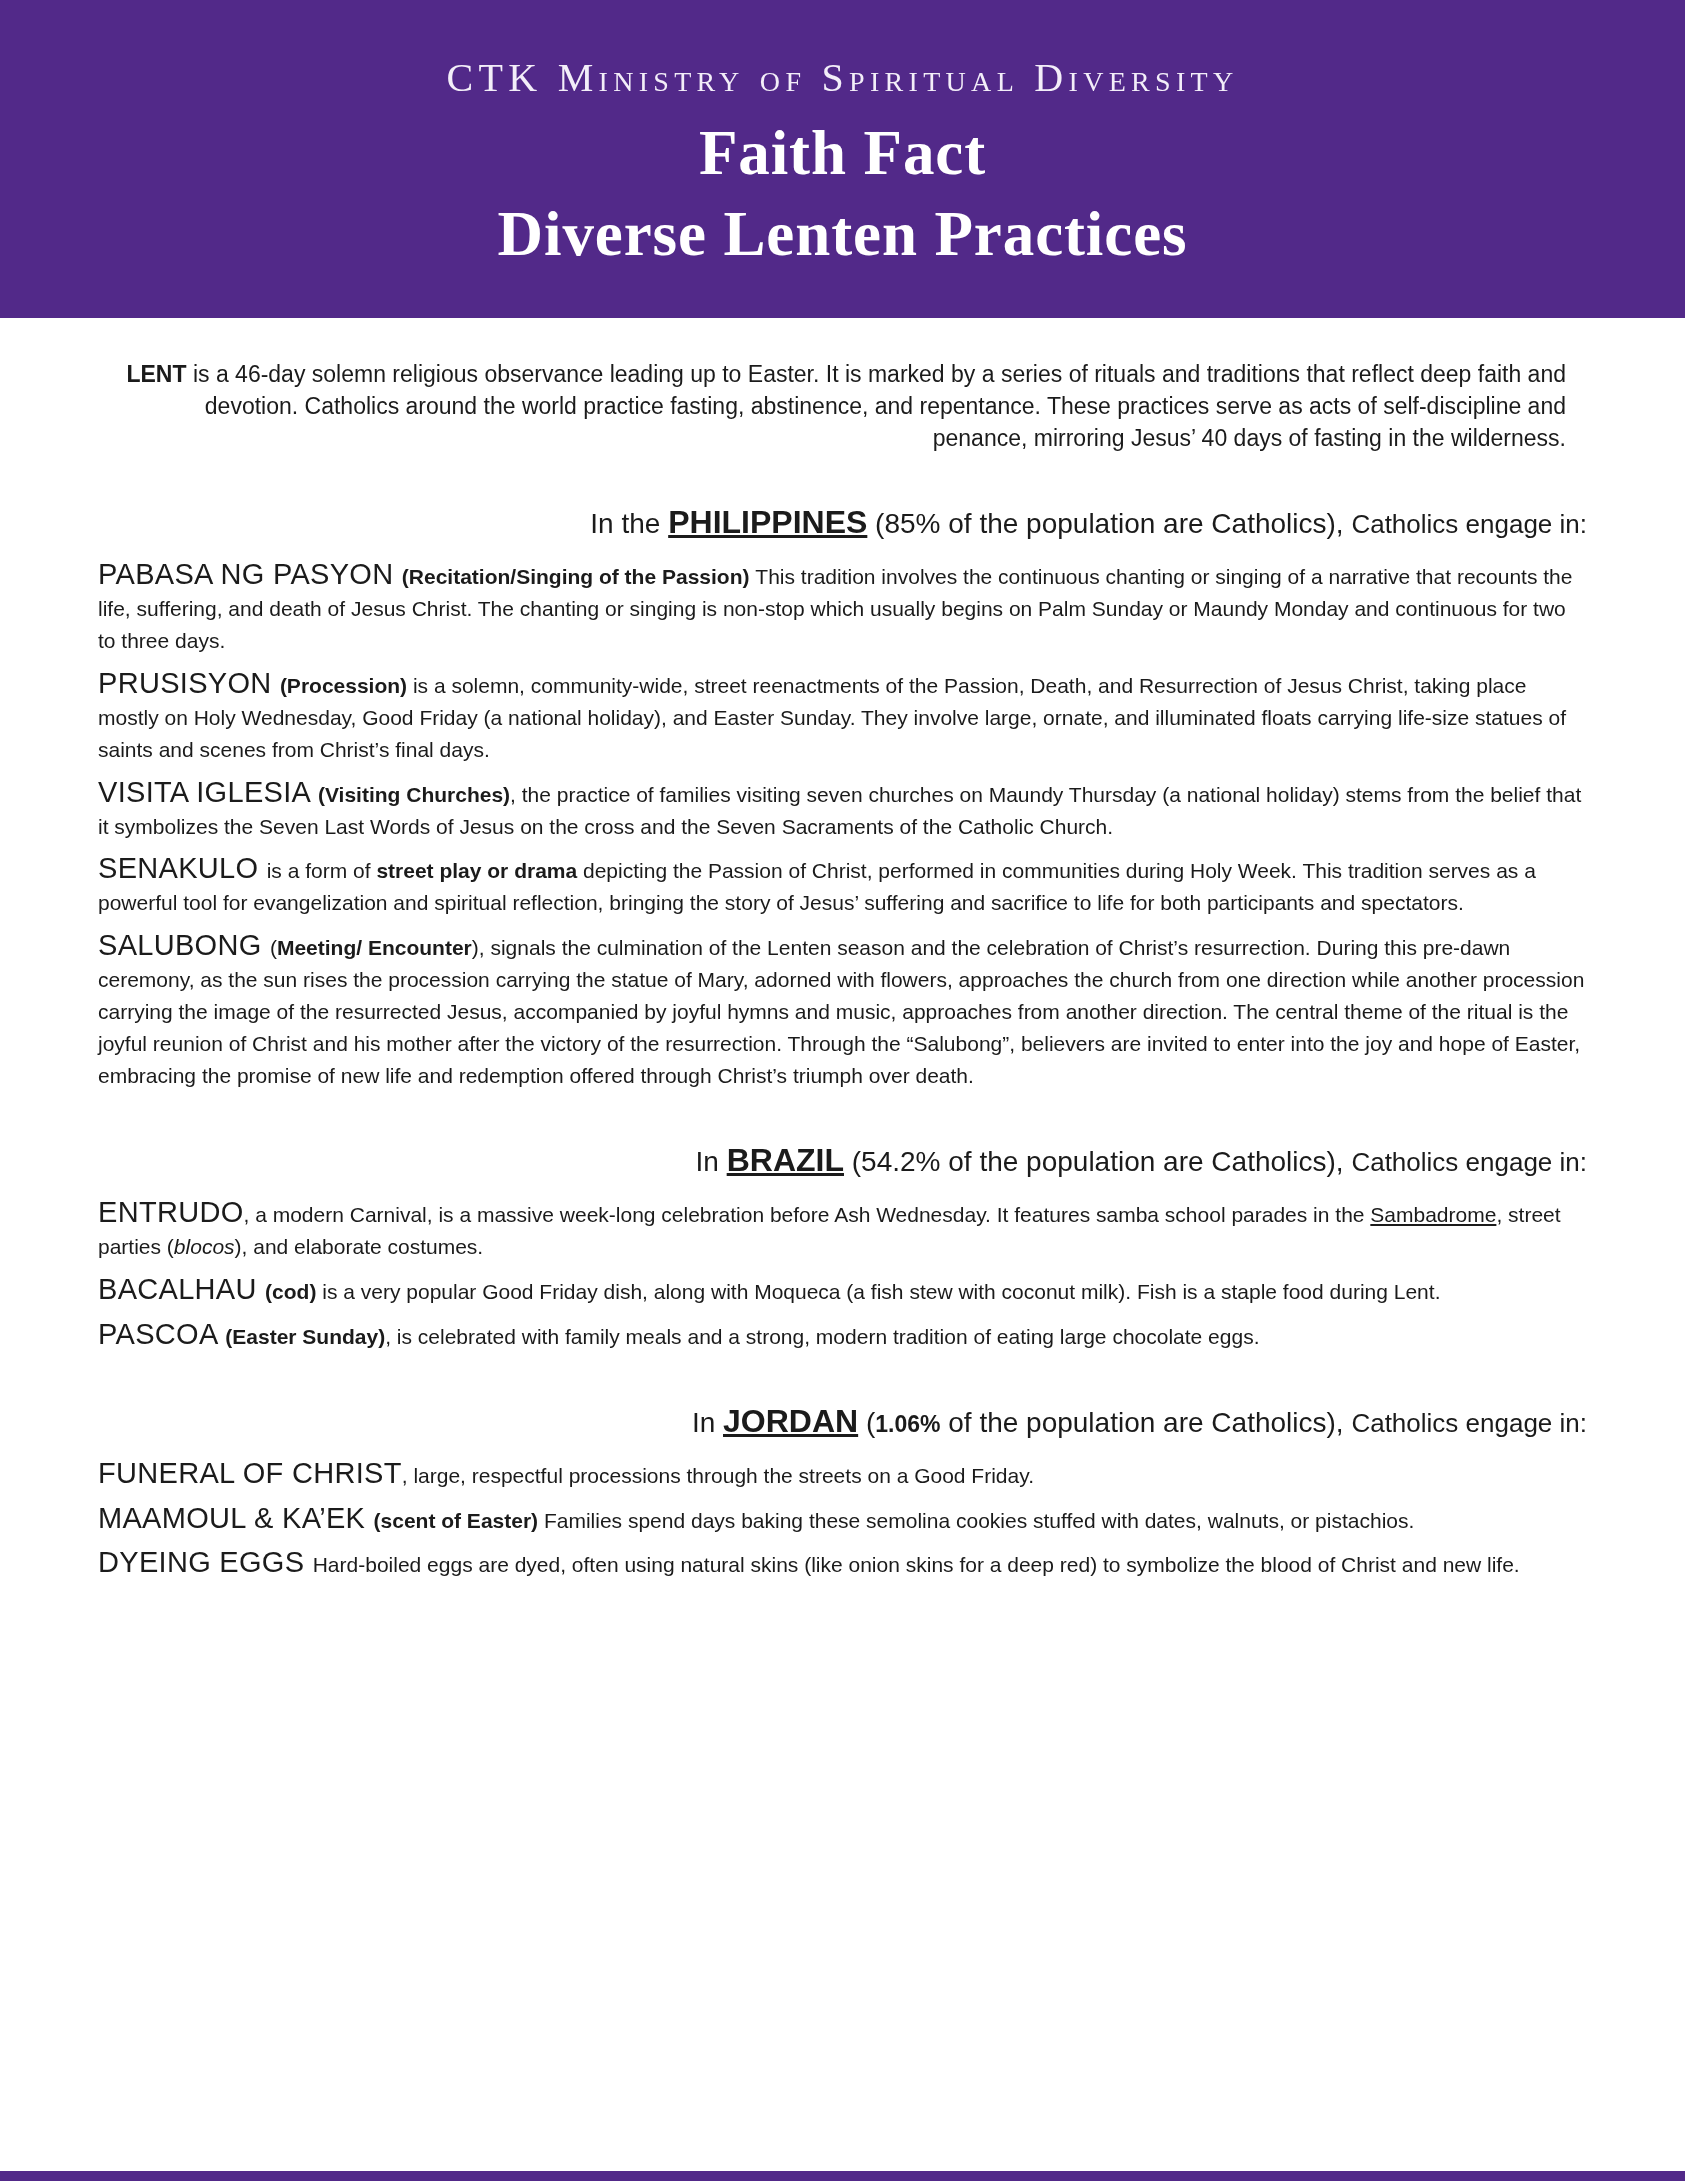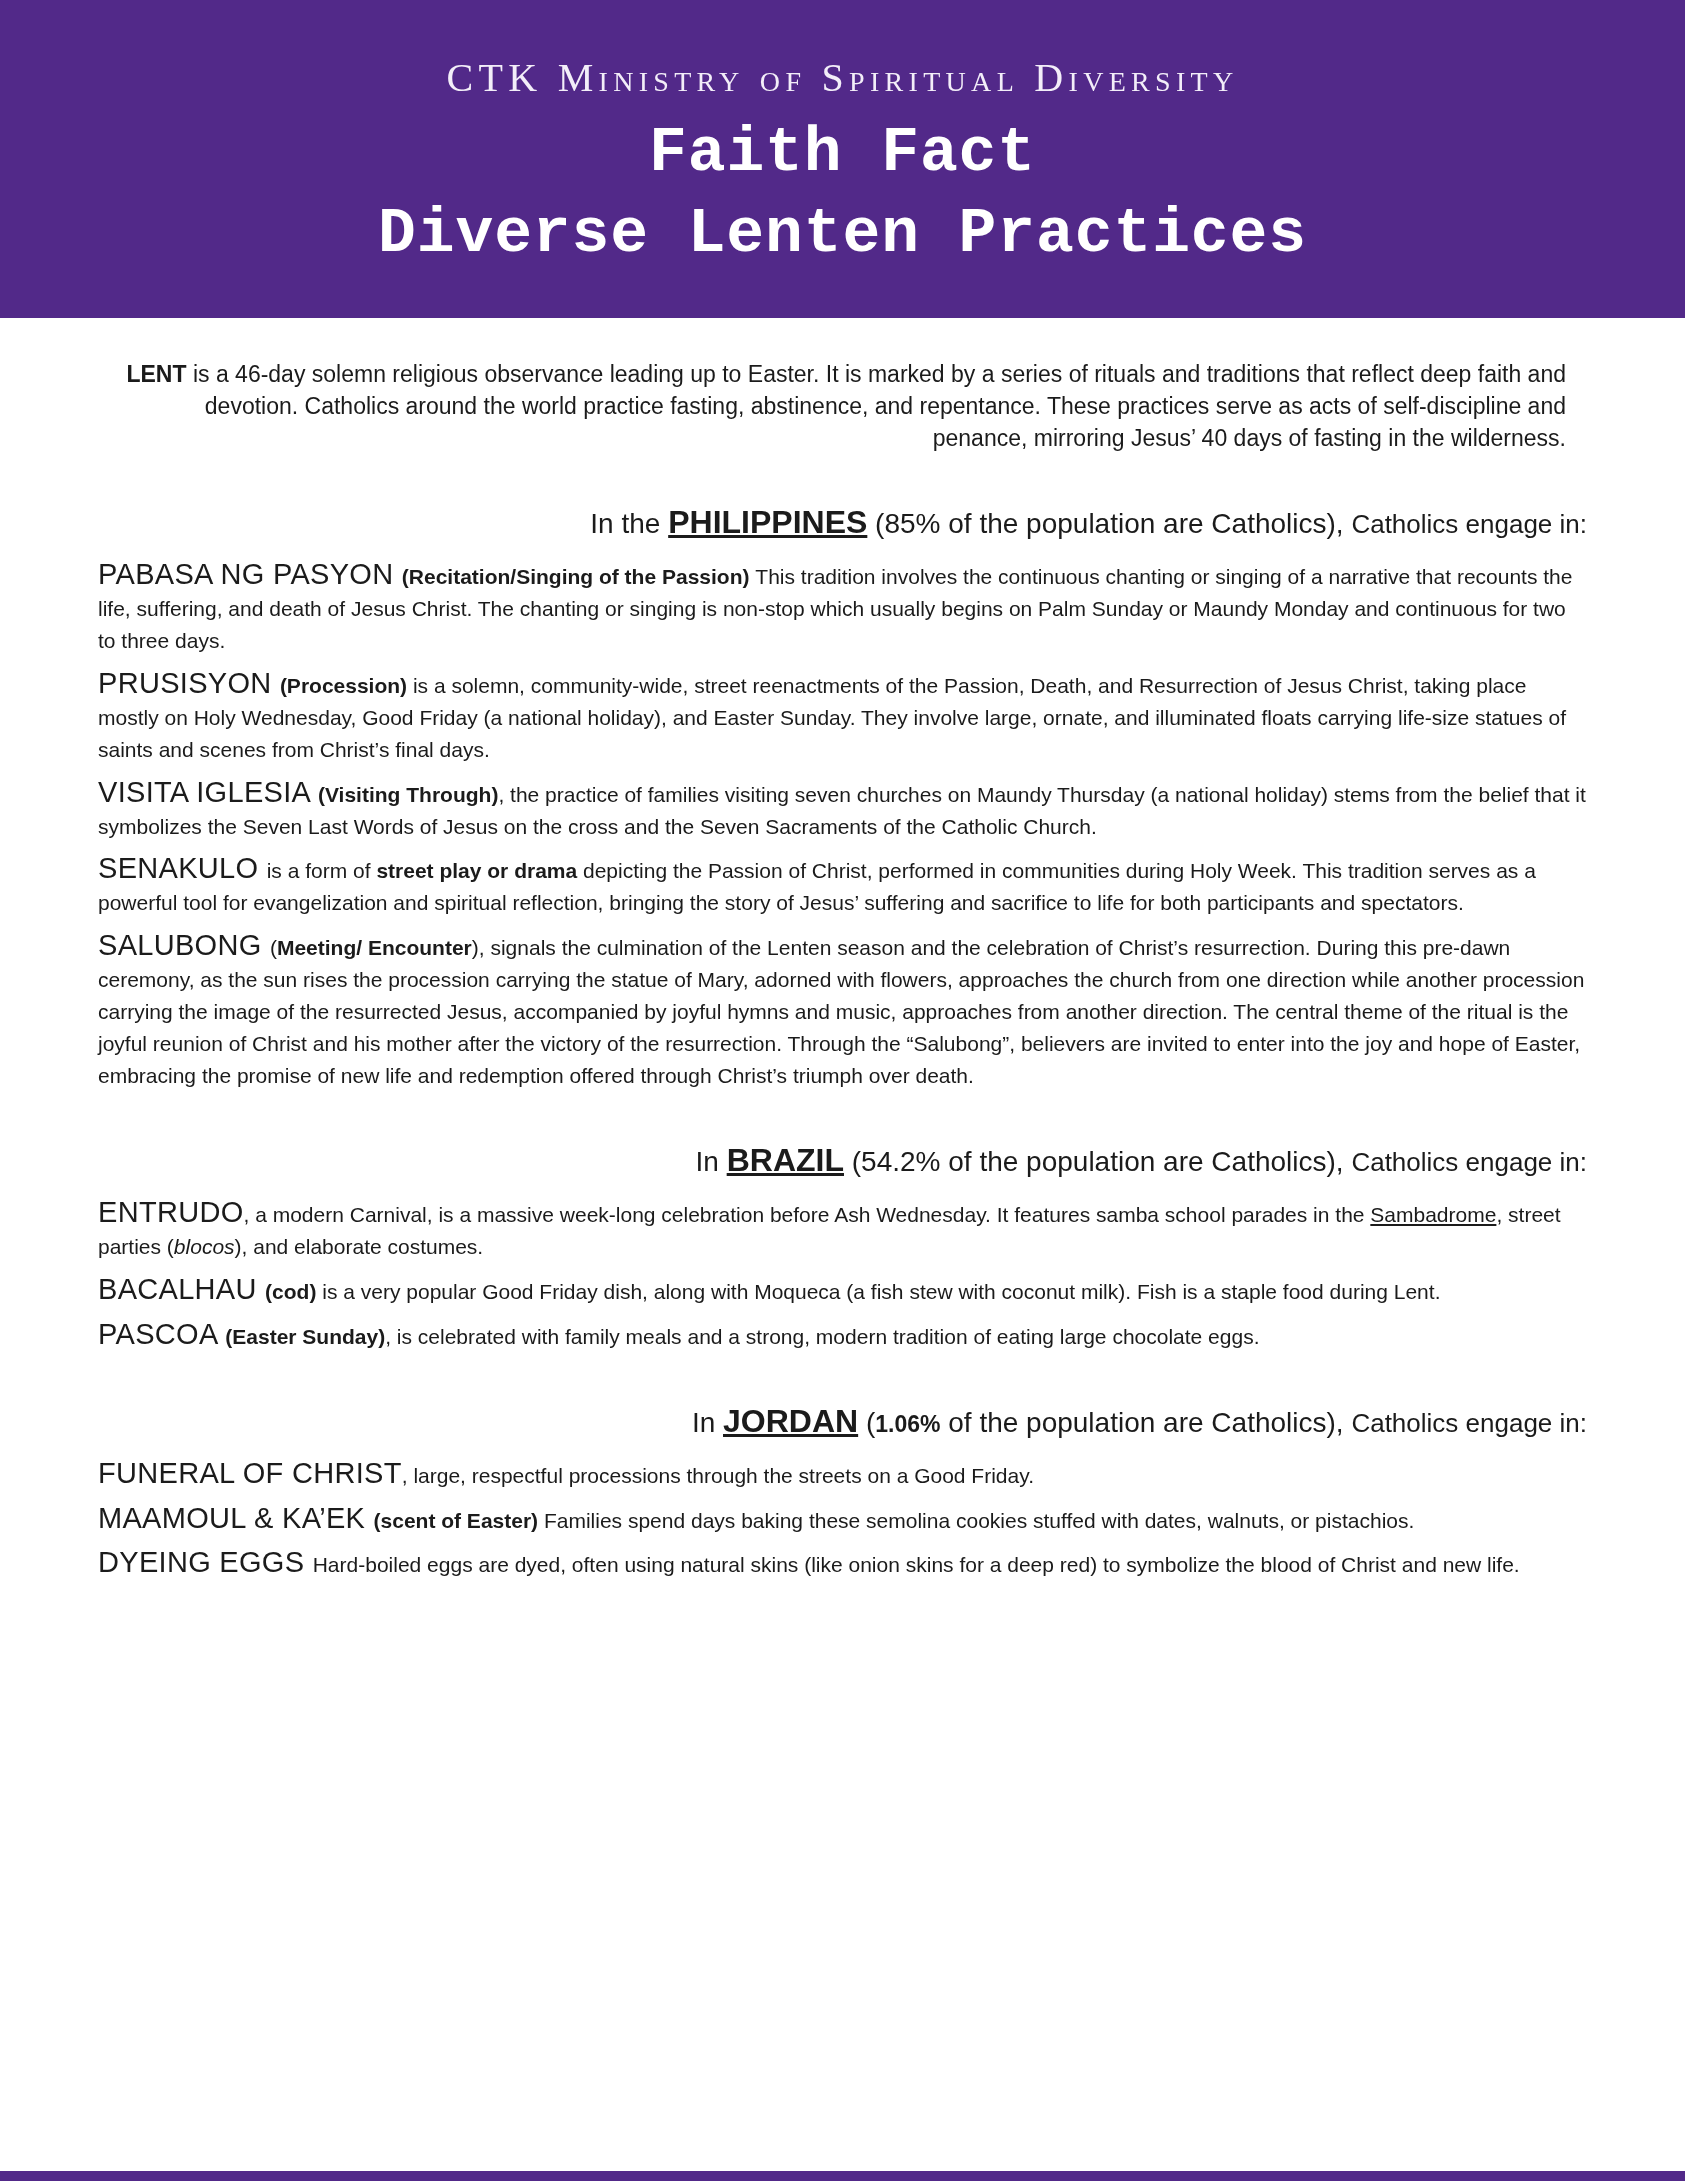--- a/index.html
+++ b/index.html
@@ -27,21 +27,21 @@
     padding-top:54px;
   }
   .ministry{
     font-family:"Liberation Serif", serif;
     font-variant:small-caps;
     font-size:40px;
     letter-spacing:5.3px;
     color:#f3eef9;
   }
   .title{
-    font-family:Liberation Mono, monospace;
+    font-family:Liberation Serif, serif;
     font-weight:700;
     font-size:63px;
     line-height:81px;
     letter-spacing:0.9px;
   }
   .title-block{margin-top:12.3px;}
   
   .content{
     box-sizing:border-box;
     padding:0 98px;
@@ -97,21 +97,21 @@
     </div>
   </header>
 
   <main class="content">
     <p class="intro" id="intro"><span class="r-bold">LENT</span><span class="r-normal"> is a 46-day solemn religious observance leading up to Easter. It is marked by a series of rituals and traditions that reflect deep faith and devotion. Catholics around the world practice fasting, abstinence, and repentance. These practices serve as acts of self-discipline and penance, mirroring Jesus’ 40 days of fasting in the wilderness.</span></p>
     <div id="sections">
         <section>
           <div class="sec-heading"><span class="r-hnormal">In the </span><span class="r-hbig">PHILIPPINES</span><span class="r-hnormal"> (85% of the population are Catholics), </span><span class="r-hengage">Catholics engage in:</span></div>
           <p class="entry"><span class="r-term">PABASA NG PASYON </span><span class="r-bold">(Recitation/Singing of the Passion) </span><span class="r-normal">This tradition involves the continuous chanting or singing of a narrative that recounts the life, suffering, and death of Jesus Christ. The chanting or singing is non-stop which usually begins on Palm Sunday or Maundy Monday and continuous for two to three days.</span></p>
           <p class="entry"><span class="r-term">PRUSISYON </span><span class="r-bold">(Procession)</span><span class="r-normal"> is a solemn, community-wide, street reenactments of the Passion, Death, and Resurrection of Jesus Christ, taking place mostly on Holy Wednesday, Good Friday (a national holiday), and Easter Sunday. They involve large, ornate, and illuminated floats carrying life-size statues of saints and scenes from Christ’s final days.</span></p>
-          <p class="entry"><span class="r-term">VISITA IGLESIA </span><span class="r-bold">(Visiting Through)</span><span class="r-normal">, the practice of families visiting seven churches on Maundy Thursday (a national holiday) stems from the belief that it symbolizes the Seven Last Words of Jesus on the cross and the Seven Sacraments of the Catholic Church.</span></p>
+          <p class="entry"><span class="r-term">VISITA IGLESIA </span><span class="r-bold">(Visiting Churches)</span><span class="r-normal">, the practice of families visiting seven churches on Maundy Thursday (a national holiday) stems from the belief that it symbolizes the Seven Last Words of Jesus on the cross and the Seven Sacraments of the Catholic Church.</span></p>
           <p class="entry"><span class="r-term">SENAKULO </span><span class="r-normal">is a form of </span><span class="r-bold">street play or drama</span><span class="r-normal"> depicting the Passion of Christ, performed in communities during Holy Week. This tradition serves as a powerful tool for evangelization and spiritual reflection, bringing the story of Jesus’ suffering and sacrifice to life for both participants and spectators.</span></p>
           <p class="entry"><span class="r-term">SALUBONG </span><span class="r-normal">(</span><span class="r-bold">Meeting/ Encounter</span><span class="r-normal">), signals the culmination of the Lenten season and the celebration of Christ’s resurrection. During this pre-dawn ceremony, as the sun rises the procession carrying the statue of Mary, adorned with flowers, approaches the church from one direction while another procession carrying the image of the resurrected Jesus, accompanied by joyful hymns and music, approaches from another direction. The central theme of the ritual is the joyful reunion of Christ and his mother after the victory of the resurrection. Through the “Salubong”, believers are invited to enter into the joy and hope of Easter, embracing the promise of new life and redemption offered through Christ’s triumph over death.</span></p>
         </section>
         <section>
           <div class="sec-heading"><span class="r-hnormal">In </span><span class="r-hbig">BRAZIL</span><span class="r-hnormal"> (54.2% of the population are Catholics), </span><span class="r-hengage">Catholics engage in:</span></div>
           <p class="entry"><span class="r-term">ENTRUDO</span><span class="r-normal">, a modern Carnival, is a massive week-long celebration before Ash Wednesday. It features samba school parades in the </span><span class="r-underline">Sambadrome</span><span class="r-normal">, street parties (</span><span class="r-italic">blocos</span><span class="r-normal">), and elaborate costumes.</span></p>
           <p class="entry"><span class="r-term">BACALHAU </span><span class="r-bold">(cod)</span><span class="r-normal"> is a very popular Good Friday dish, along with Moqueca (a fish stew with coconut milk). Fish is a staple food during Lent.</span></p>
           <p class="entry"><span class="r-term">PASCOA </span><span class="r-bold">(Easter Sunday)</span><span class="r-normal">, is celebrated with family meals and a strong, modern tradition of eating large chocolate eggs.</span></p>
         </section>
         <section>

